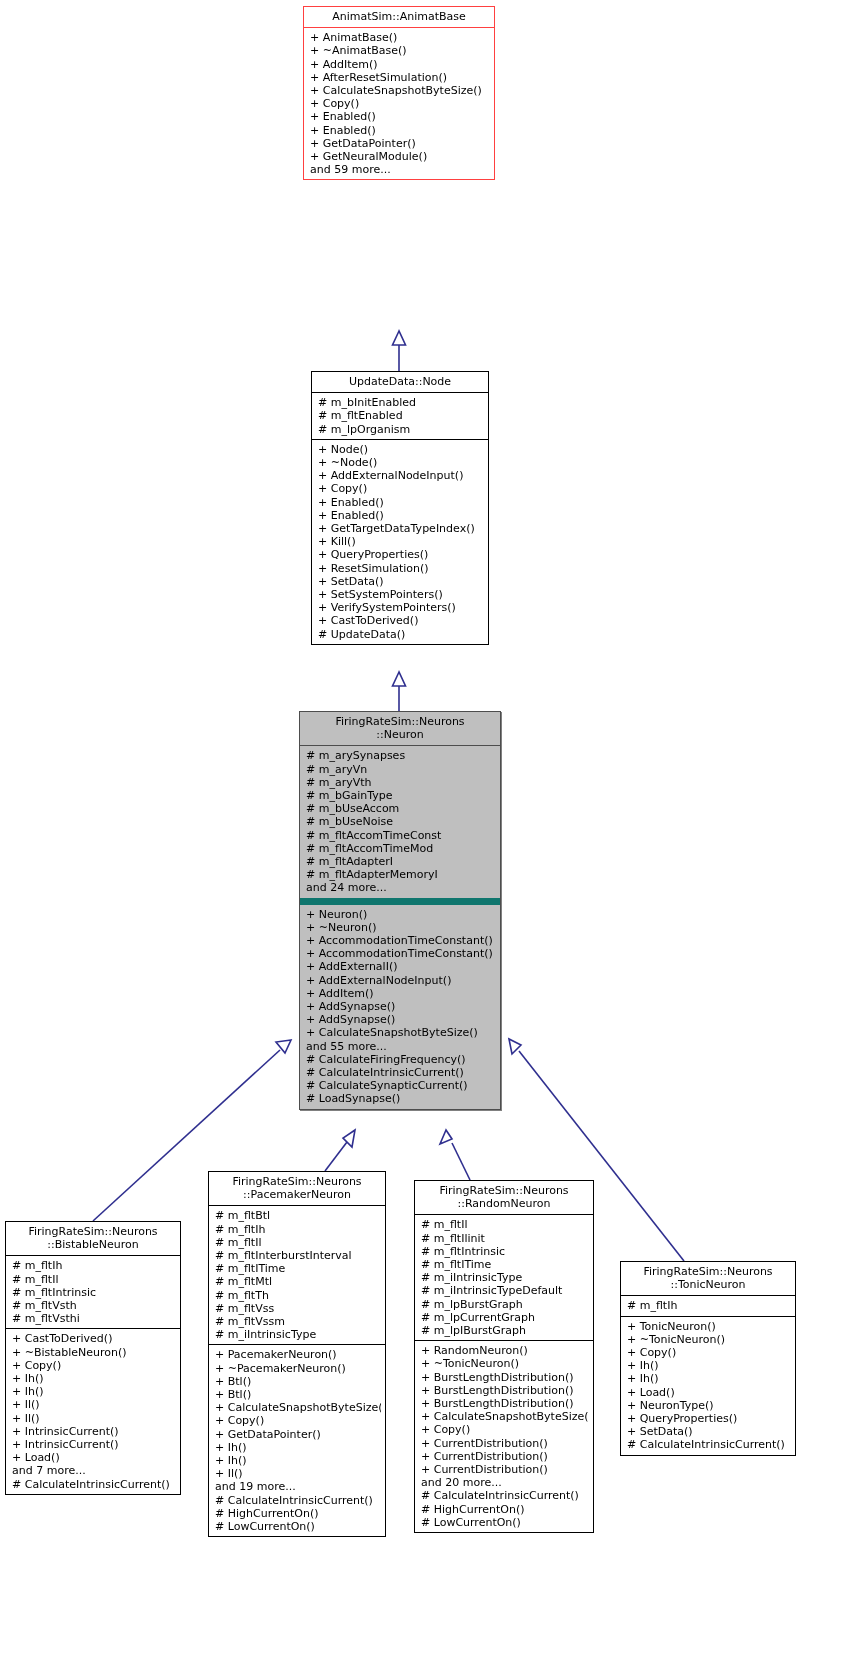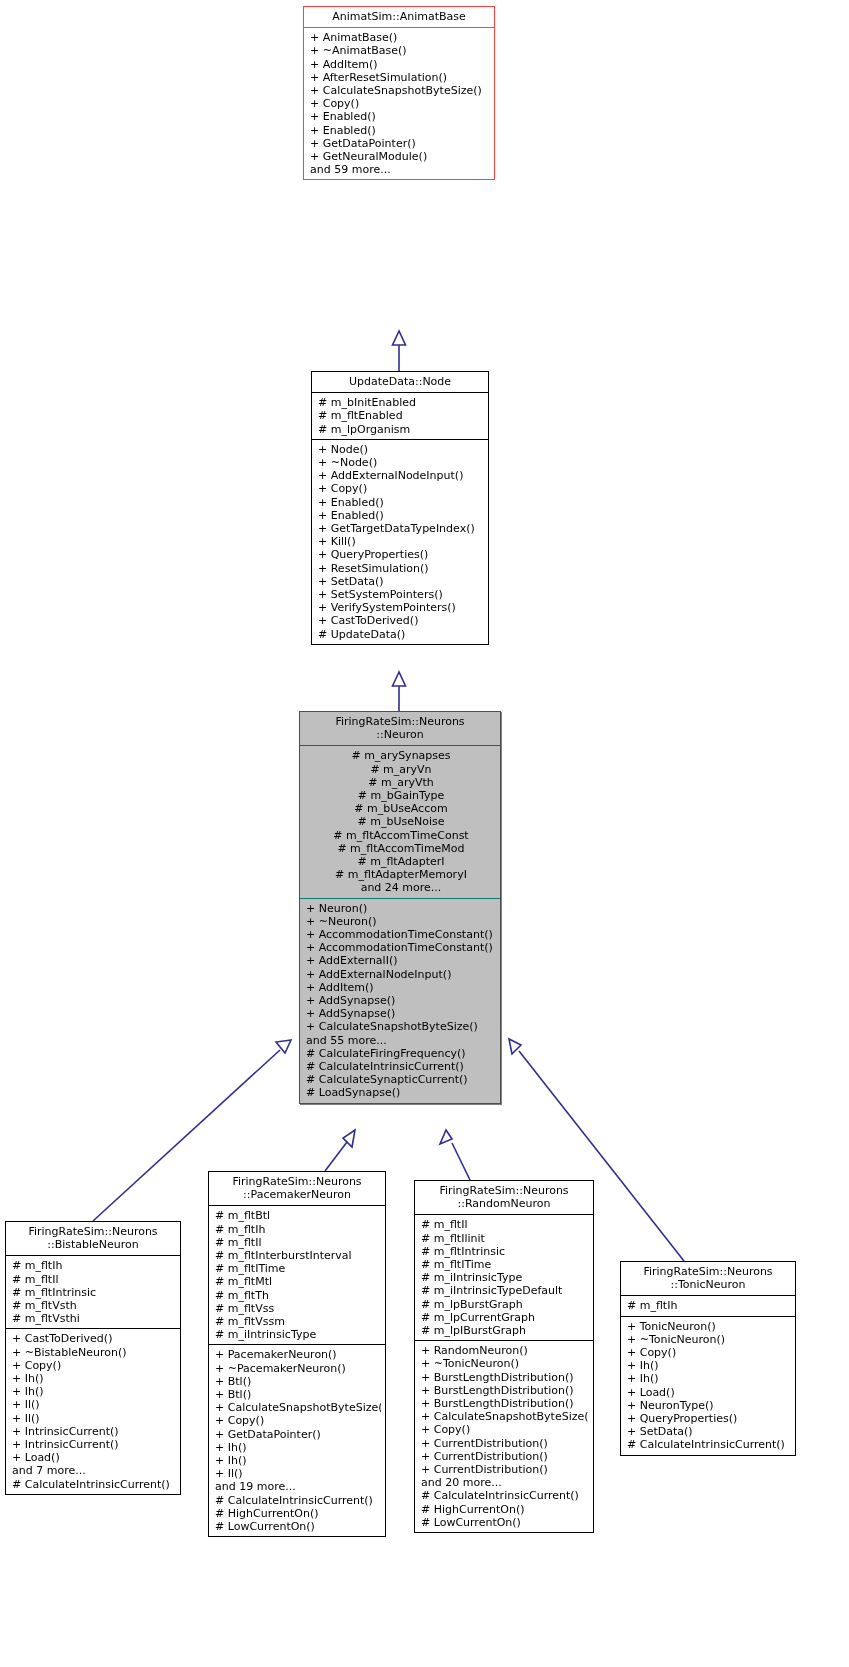--- a/index.html
+++ b/index.html
@@ -50,21 +50,21 @@
     padding: 3px 4px 4px 4px;
     white-space: pre-line;
   }
   .node.root .node-title { border-bottom: 1px solid #ff4040; }
   .node.highlight .node-title { border-bottom: 1px solid #4d4d4d; }
   .node-title:not(.no-rule) { border-bottom: 1px solid #000000; }
   .compartment {
     padding: 3px 4px 3px 6px;
   }
   .node.root .compartment.attrs { border-bottom: 1px solid #ff4040; }
-  .node.highlight .compartment.attrs { border-bottom: 1px solid #0f766e; text-align: center; }
+  .node.highlight .compartment.attrs { border-bottom: 7px solid #0f766e; }
   .compartment.attrs { border-bottom: 1px solid #000000; }
   .member {
     white-space: pre;
     overflow: hidden;
   }
   .node.highlight .member { color: #000000; }
 </style>
 </head>
 <body>
 

